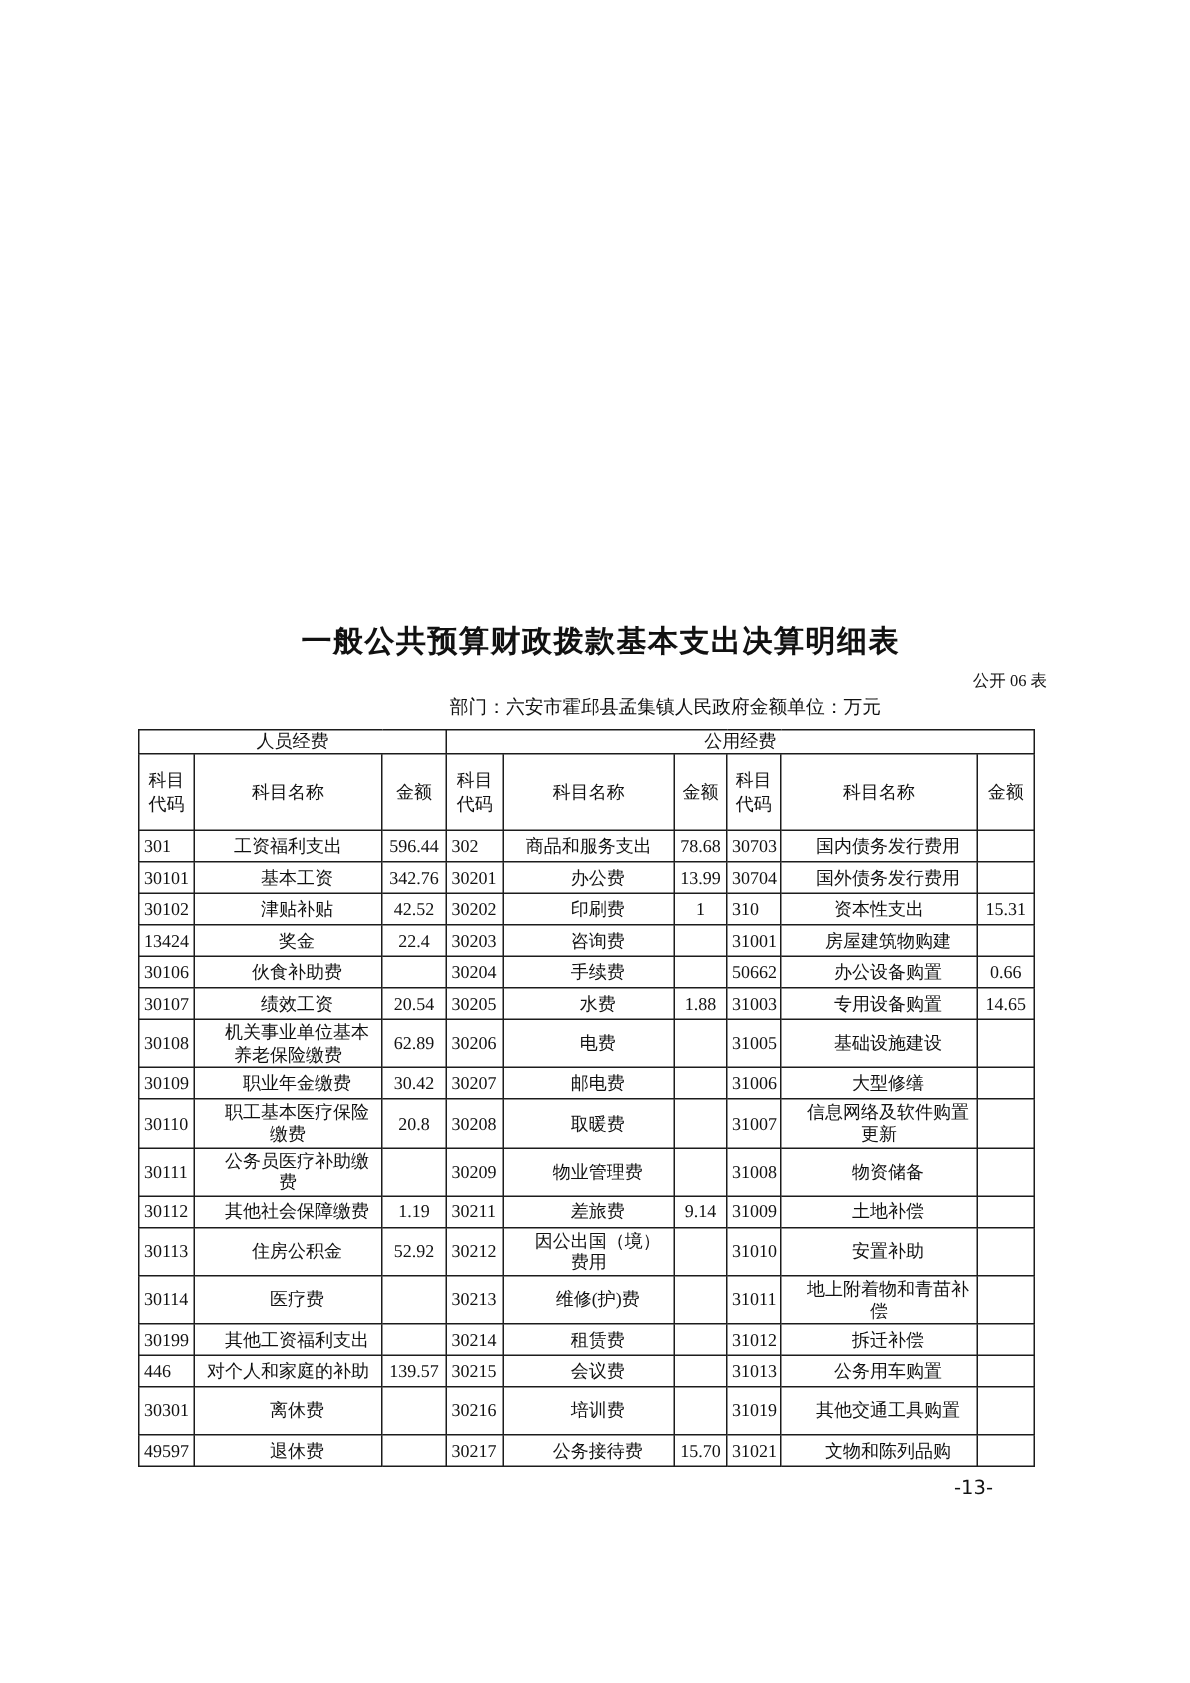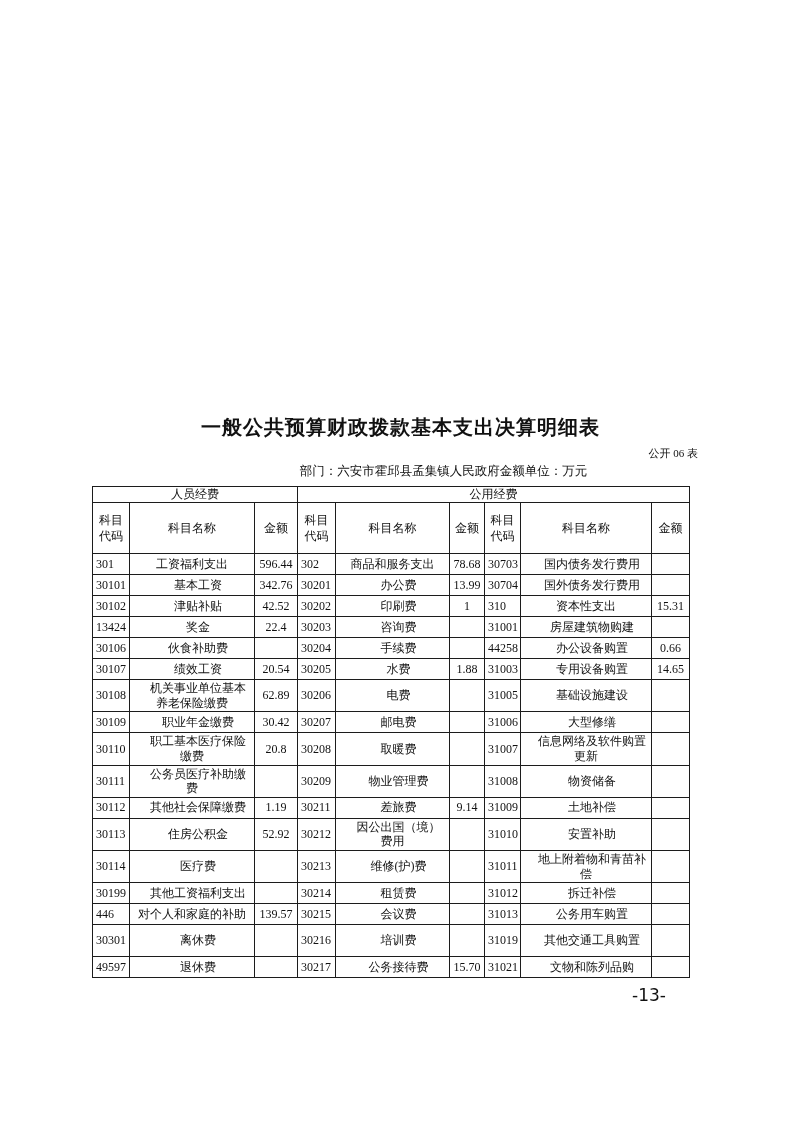--- a/index.html
+++ b/index.html
@@ -94,21 +94,21 @@
   td.amount {
     text-align: center;
     padding: 1px 2px 1px 1px;
   }
   .page-number {
     position: absolute;
     top: 985px;
     left: 600px;
     width: 98px;
     text-align: center;
-    font-size: 17px;
+    font-size: 13px;
     font-family: "DejaVu Sans", "Liberation Sans", sans-serif;
     color: #111111;
   }
 </style>
 </head>
 <body>
 
 <div class="page">
 
   <h1 class="doc-title">一般公共预算财政拨款基本支出决算明细表</h1>
@@ -194,21 +194,21 @@
           <td class="name sub">房屋建筑物购建</td>
           <td class="amount"></td>
         </tr>
         <tr>
           <td class="code">30106</td>
           <td class="name sub">伙食补助费</td>
           <td class="amount"></td>
           <td class="code">30204</td>
           <td class="name sub">手续费</td>
           <td class="amount"></td>
-          <td class="code">44258</td>
+          <td class="code">50662</td>
           <td class="name sub">办公设备购置</td>
           <td class="amount">0.66</td>
         </tr>
         <tr>
           <td class="code">30107</td>
           <td class="name sub">绩效工资</td>
           <td class="amount">20.54</td>
           <td class="code">30205</td>
           <td class="name sub">水费</td>
           <td class="amount">1.88</td>

